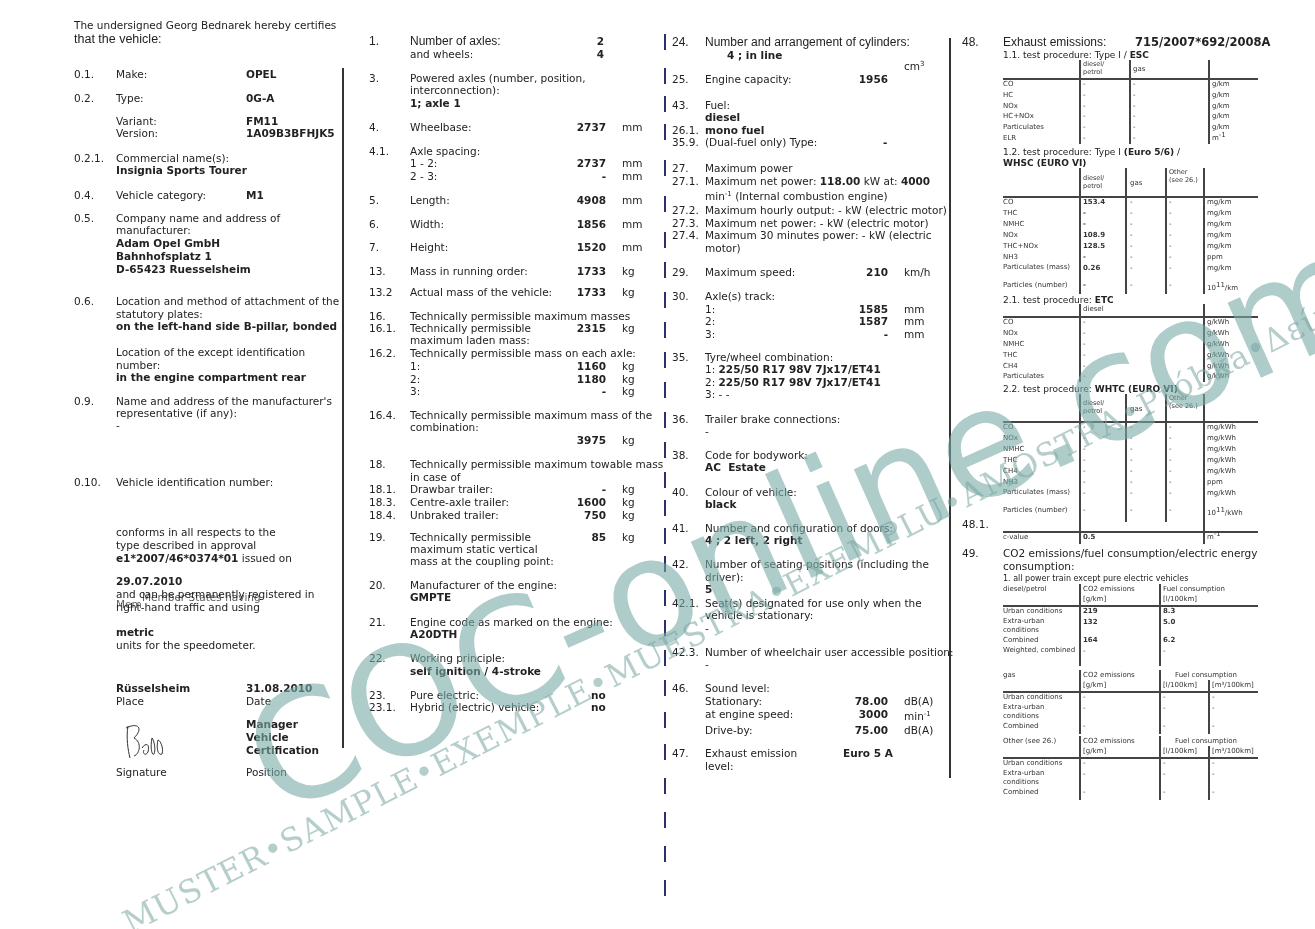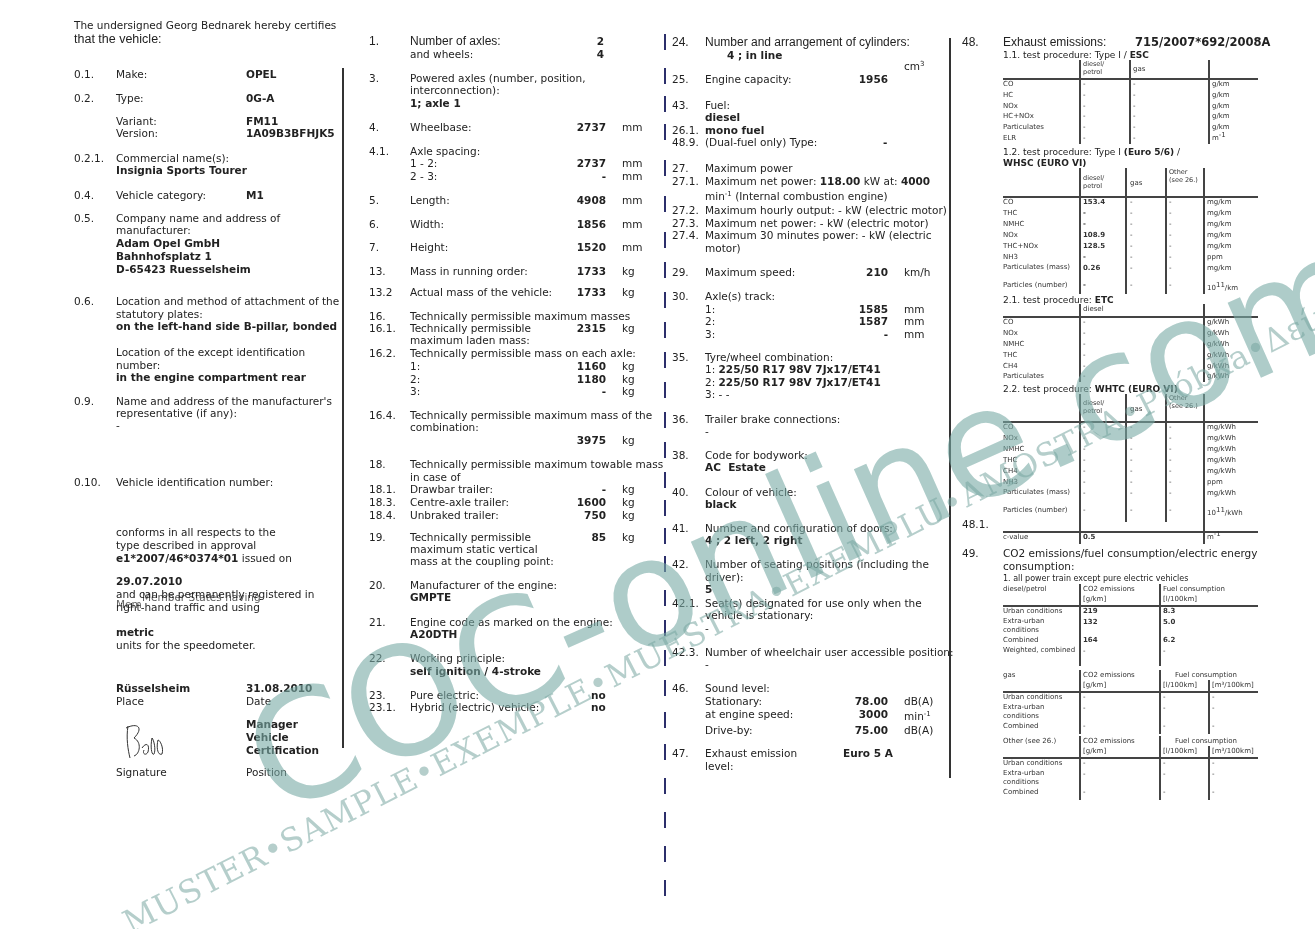--- a/index.html
+++ b/index.html
@@ -282,21 +282,21 @@
   <span class="num" style="left:672px;top:73px;">25.</span>
   <span class="lbl" style="left:705px;top:73px;">Engine capacity:</span>
   <span class="val" style="left:840px;width:48px;top:73px;">1956</span>
   <span class="unit" style="left:904px;top:60px;"><span>cm</span><sup>3</sup></span>
 
   <span class="num" style="left:672px;top:99px;">43.</span>
   <span class="lbl" style="left:705px;top:99px;">Fuel:</span>
   <span class="abs b" style="left:705px;top:111px;">diesel</span>
   <span class="num" style="left:672px;top:124px;">26.1.</span>
   <span class="abs b" style="left:705px;top:124px;">mono fuel</span>
-  <span class="num" style="left:672px;top:136px;">48.9.</span>
+  <span class="num" style="left:672px;top:136px;">35.9.</span>
   <span class="lbl" style="left:705px;top:136px;">(Dual-fuel only) Type:</span>
   <span class="abs b" style="left:883px;top:136px;">-</span>
 
   <span class="num" style="left:672px;top:162px;">27.</span>
   <span class="lbl" style="left:705px;top:162px;">Maximum power</span>
   <span class="num" style="left:672px;top:175px;">27.1.</span>
   <span class="lbl" style="left:705px;top:175px;white-space:nowrap;"><span>Maximum net power:</span> <b>118.00</b> <span>kW at:</span> <b>4000</b></span>
   <span class="lbl" style="left:705px;top:190px;white-space:nowrap;"><span>min</span><sup>-1</sup><span> (Internal combustion engine)</span></span>
   <span class="num" style="left:672px;top:204px;">27.2.</span>
   <span class="lbl" style="left:705px;top:204px;white-space:nowrap;">Maximum hourly output:  -  kW (electric motor)</span>

